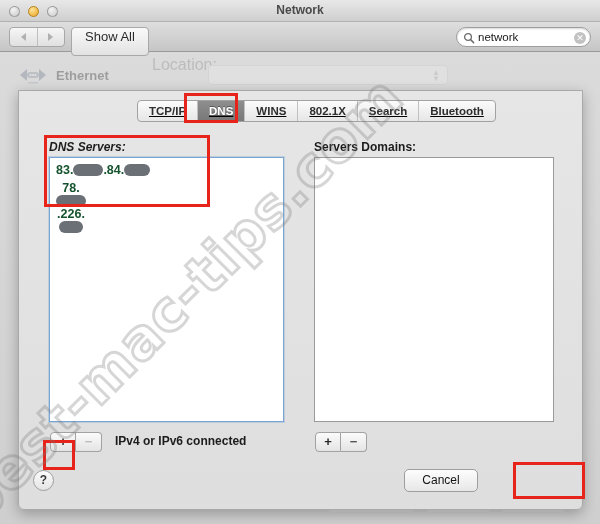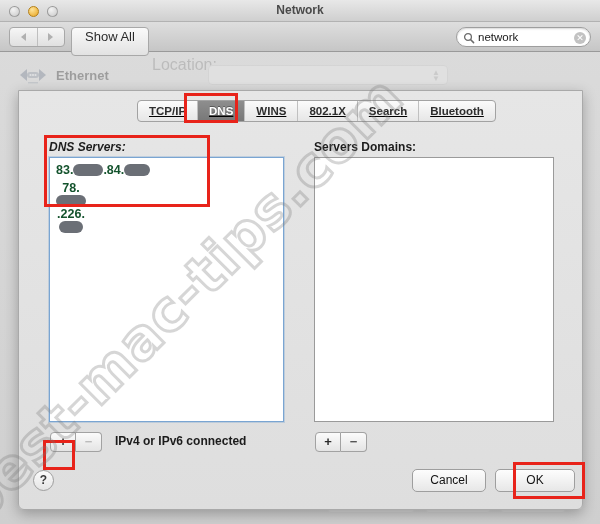--- a/index.html
+++ b/index.html
@@ -203,21 +203,21 @@
     border: 1px solid #9e9e9e; border-radius: 50%;
     background: linear-gradient(#fcfcfc, #e4e4e4);
     font-size: 12px; font-weight: bold; color: #3a3a3a;
     text-align: center; line-height: 19px;
   }
   .sheetbtn {
     position: absolute; top: 378px; height: 23px;
     border: 1px solid #9e9e9e; border-radius: 5px;
     background: linear-gradient(#fdfdfd, #e7e7e7);
     font-size: 12px; color: #131313;
-    text-align: center; line-height: 21px; margin-left: 8px;
+    text-align: center; line-height: 21px;
   }
   #cancel-button { left: 385px; width: 74px; }
   #ok-button     { left: 468px; width: 80px; }
 
   
   .annot {
     position: absolute; border: 3px solid #e8231a; pointer-events: none;
   }
   #annot-dns-tab   { left: 184px; top: 93px;  width: 54px; height: 30px; }
   #annot-dns-list  { left: 44px;  top: 135px; width: 166px; height: 72px; }
@@ -360,21 +360,20 @@
 
     <div class="pmbtn" id="dns-add">+</div>
     <div class="pmbtn" id="dns-del">−</div>
     <div id="dns-hint">IPv4 or IPv6 connected</div>
 
     <div class="pmbtn" id="sd-add">+</div>
     <div class="pmbtn" id="sd-del">−</div>
 
     <div id="sheet-help">?</div>
     <div class="sheetbtn" id="cancel-button">Cancel</div>
-    <div class="sheetbtn" id="ok-button">OK</div>
   </div>
 
   <div class="annot" id="annot-dns-tab" style="border-color: rgb(232, 35, 26);"></div>
   <div class="annot" id="annot-dns-list" style="border-color: rgb(232, 35, 26);"></div>
   <div class="annot" id="annot-plus" style="border-color: rgb(232, 35, 26);"></div>
   <div class="annot" id="annot-ok" style="border-color: rgb(232, 35, 26);"></div>
 
   <div id="watermark">
     <div id="watermark-text">best-mac-tips.com</div>
   </div>

